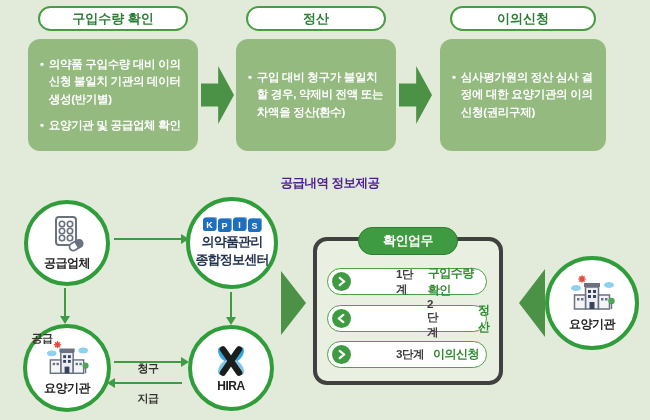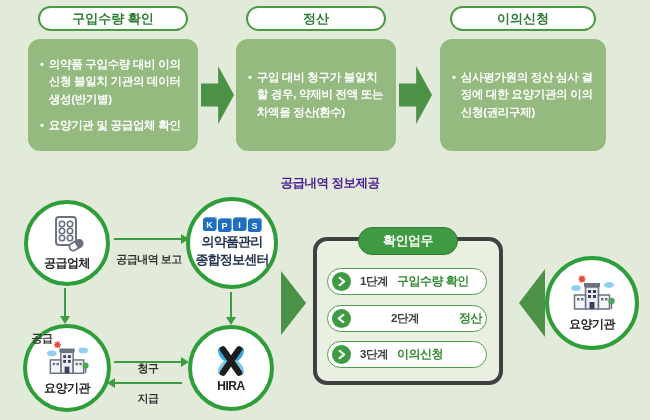--- a/index.html
+++ b/index.html
@@ -65,21 +65,21 @@
     background:#e9f0e1; border:4px solid #404040; border-radius:14px; }
   .task-title { position:absolute; top:-14px; left:50%; transform:translateX(-50%);
     background:#3f9b41; border:1px solid #2f7d33; color:#ffffff; font-size:13px; font-weight:bold;
     padding:4px 24px; border-radius:999px; white-space:nowrap; letter-spacing:-0.5px; }
   .step-pill { position:absolute; left:10px; width:160px; height:27px; background:#ffffff;
     border:1.5px solid #4f9e48; border-radius:999px; display:flex; align-items:center; gap:9px;
     padding-left:4px; }
   .step-pill.s1 { top:27px; } .step-pill.s2 { top:64px;gap:40px; } .step-pill.s3 { top:100px; }
   .step-chevron { flex:0 0 auto; width:19px; height:19px; border-radius:50%; background:#3f9b41;
     display:flex; align-items:center; justify-content:center; }
-  .step-stage { font-size:11.5px; font-weight:bold; color:#3c3c3c; letter-spacing:-0.5px; }
+  .step-stage { font-size:11.5px; font-weight:bold; color:#3c3c3c; letter-spacing:-0.5px;margin-left:36px; }
   .step-name { font-size:12px; font-weight:bold; color:#2e8b2e; letter-spacing:-0.5px; }
 </style>
 </head>
 <body>
 
 <div id="stage">
 
   <div class="pcol" style="left:28px; width:170px;">
     <div class="phead">구입수량 확인</div>
     <div class="pbody">
@@ -205,21 +205,20 @@
       <rect x="32" y="25" width="2.5" height="2.5" fill="#6a7280"></rect>
         <rect x="36" y="25" width="2.5" height="2.5" fill="#6a7280"></rect>
       <rect x="20.5" y="29" width="5" height="7" fill="#39425c"></rect>
       <circle cx="42.5" cy="28" r="3.2" fill="#4aa857"></circle>
         <rect x="41.8" y="30" width="1.4" height="6" fill="#6a7280"></rect>
     </svg>
     <div class="node-label">요양기관</div>
   </div>
 
   <div class="harrow right" style="left:114px; top:238px; width:68px;"></div>
-  <div class="edge-label" style="left:103px; top:252px; width:92px;">공급내역 보고</div>
 
   <div class="varrow" style="left:64px; top:288px; height:29px;"></div>
   <div class="edge-label" style="left:26px; top:299px; width:32px;margin-top:32px;">공급</div>
 
   <div class="varrow" style="left:230px; top:292px; height:26px;"></div>
 
   <div class="edge-label" style="left:118px; top:341px; width:60px;margin-top:20px;">청구</div>
   <div class="harrow right" style="left:114px; top:361px; width:68px;"></div>
   <div class="harrow left" style="left:114px; top:382px; width:68px;"></div>
   <div class="edge-label" style="left:118px; top:391px; width:60px;">지급</div>

